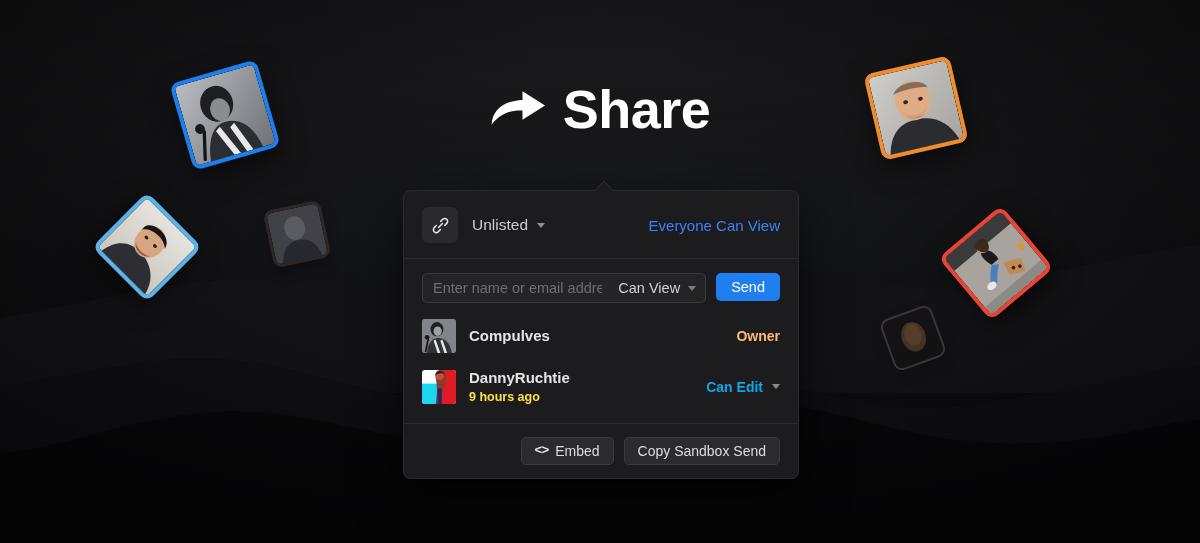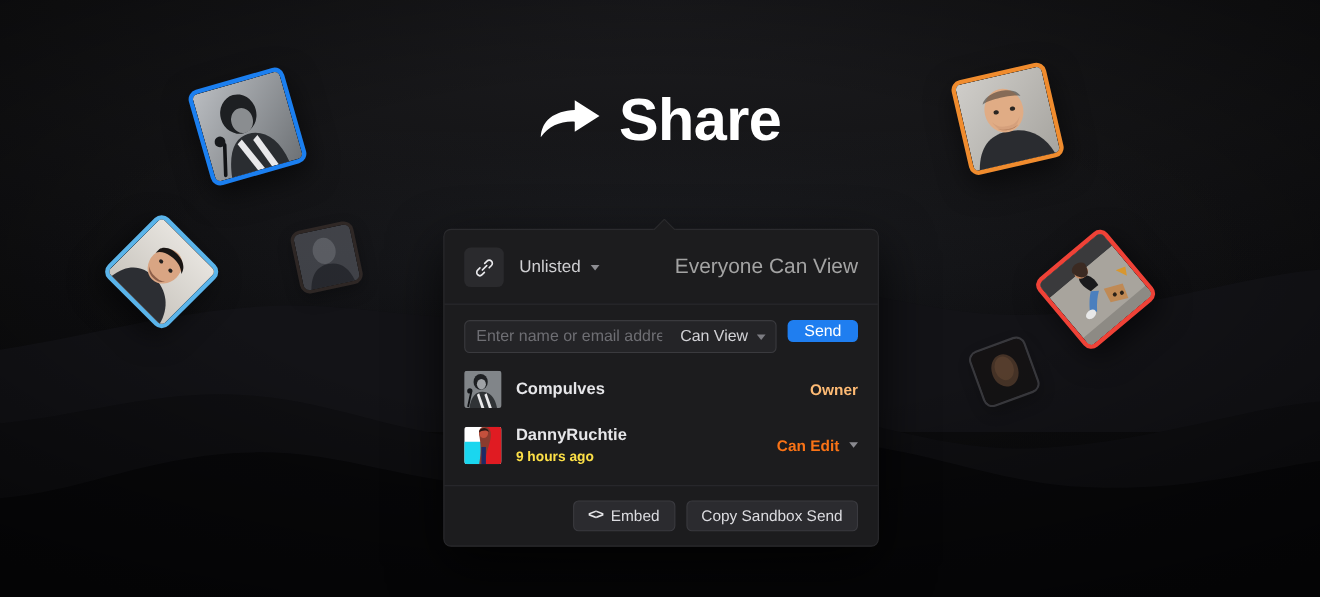--- a/index.html
+++ b/index.html
@@ -69,21 +69,21 @@
     font-size: 54px;
     font-weight: bold;
     letter-spacing: -0.5px;
     line-height: 1;
   }
 
   
   .panel {
     position: absolute;
     left: 403px;
-    top: 208px;
+    top: 190px;
     width: 396px;
     z-index: 6;
     background: #1c1c1e;
     border: 1px solid #2b2b2e;
     border-radius: 7px;
     box-shadow: 0 18px 48px rgba(0,0,0,0.72);
   }
   .panel-caret {
     position: absolute;
     top: -10px;
@@ -126,22 +126,22 @@
     font-size: 15.5px;
   }
   .caret-down {
     width: 0; height: 0;
     border-left: 4.5px solid transparent;
     border-right: 4.5px solid transparent;
     border-top: 5px solid #8d8d92;
   }
   .audience {
     margin-left: auto;
-    color: #a3a3a3;
-    font-size: 19px;
+    color: #3b82f6;
+    font-size: 15px;
   }
 
   
   .panel-body { padding: 14px 18px 2px 18px; }
   .invite-row { display: flex; align-items: stretch; gap: 10px; }
   .invite-field {
     flex: 1 1 auto;
     display: flex; align-items: center;
     background: #242427;
     border: 1px solid #3a3a3e;
@@ -173,21 +173,21 @@
   .perm-select .caret-down { border-top-color: #7c7c82; }
   .send-btn {
     flex: 0 0 auto;
     background: #1f7ef0;
     border: none;
     border-radius: 5px;
     color: #ffffff;
     font-family: "Liberation Sans", sans-serif;
     font-size: 14.5px;
     padding: 0 15px;
-    height: 20px;
+    height: 28px;
     cursor: pointer;
   }
 
   
   .people { padding: 6px 18px 10px 18px; font-weight: bold; }
   .person {
     display: flex;
     align-items: center;
     padding: 8px 0;
     min-height: 44px;
@@ -198,21 +198,21 @@
     overflow: hidden;
     flex: 0 0 auto;
     background: #2a2a2d;
   }
   .avatar > svg { display: block; width: 100%; height: 100%; }
   .person-text { margin-left: 13px; min-width: 0; }
   .person-name { color: #e6e6e9; font-size: 15px; line-height: 1.25; }
   .person-sub { color: #fde047; font-size: 12.5px; margin-top: 2px; line-height: 1.2; }
   .person-role {
     margin-left: auto;
-    color: #f97316;
+    color: #0ea5e9;
     font-size: 14px;
     display: flex; align-items: center; gap: 9px;
     white-space: nowrap;
   }
   .person-role.static { color: #fdba74; }
   .person-role .caret-down { border-top-color: #8a8a90; }
 
   
   .panel-foot {
     border-top: 1px solid #2a2a2d;

